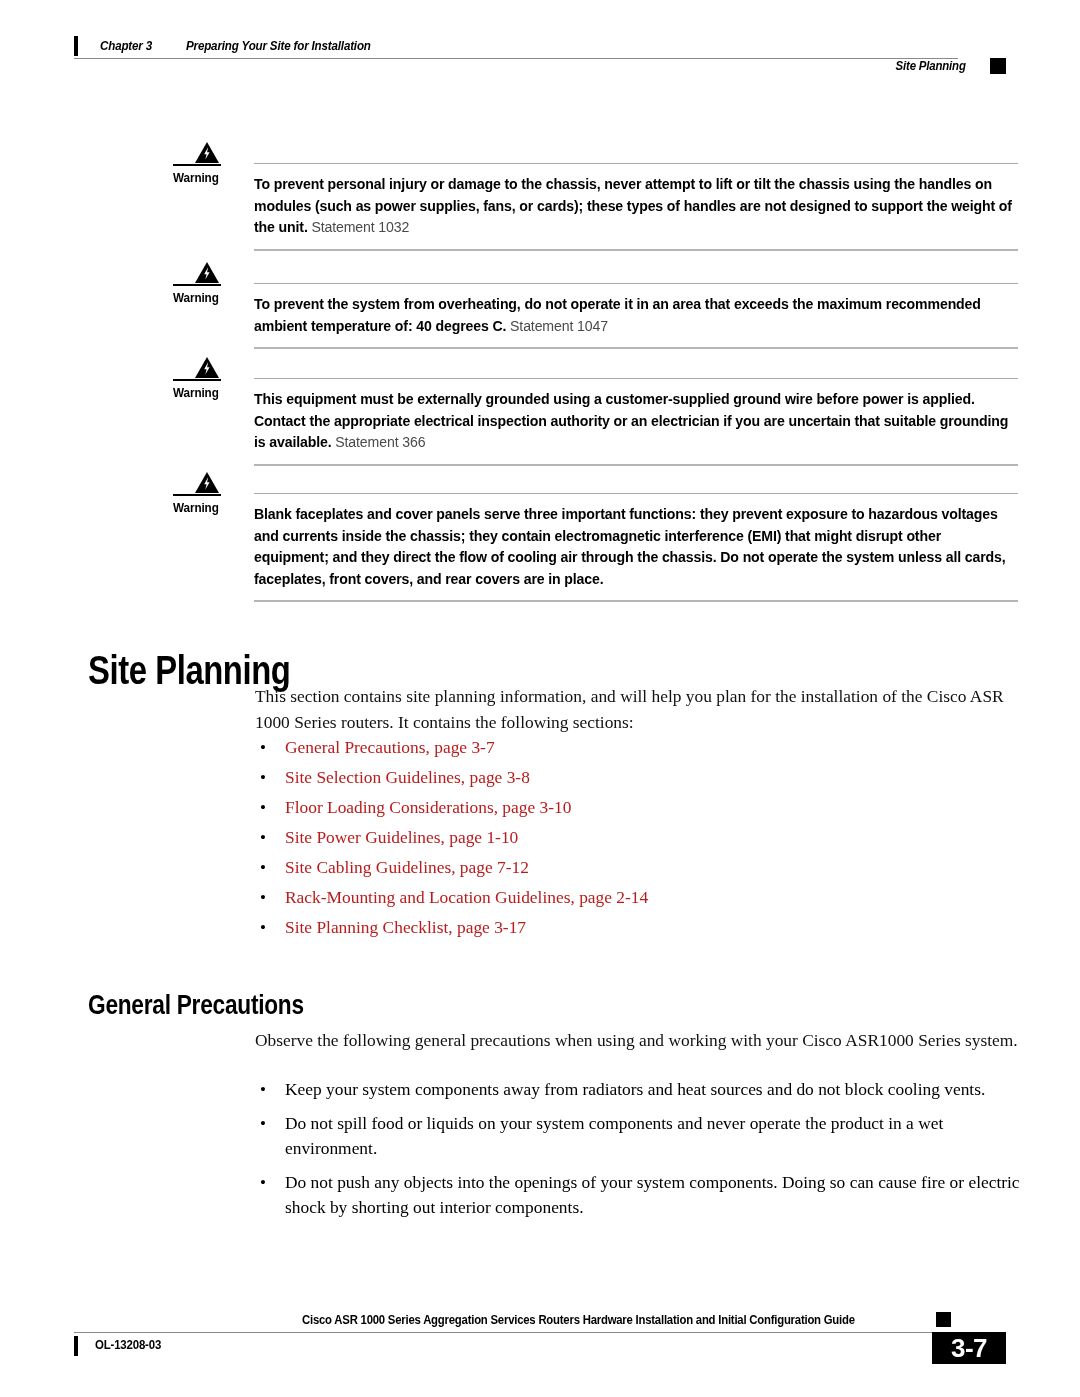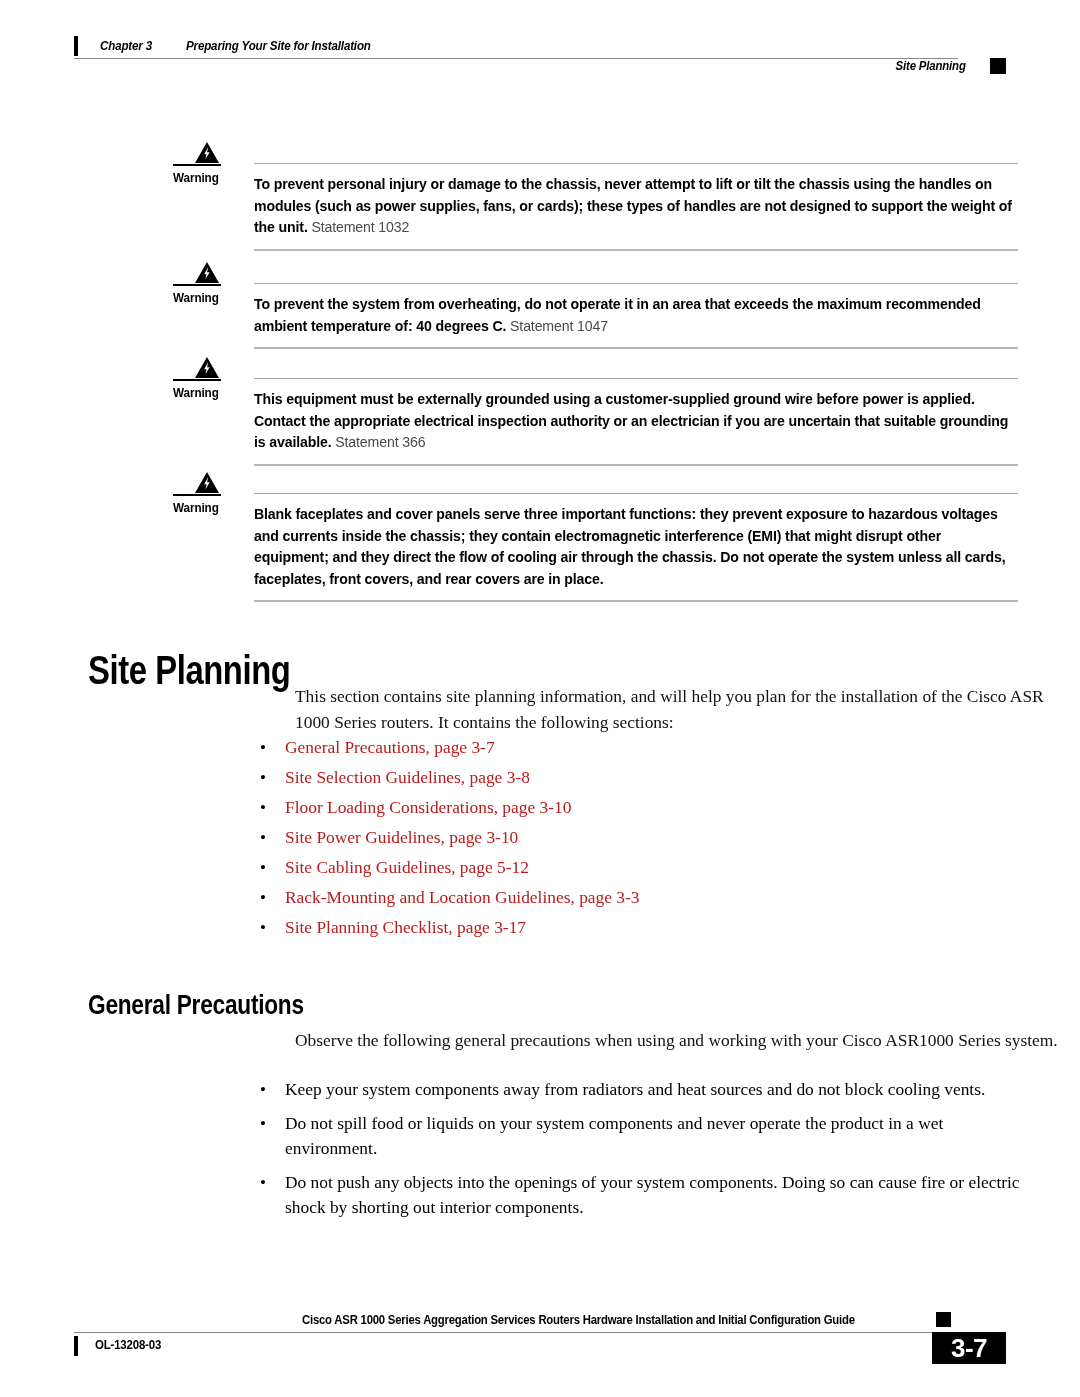--- a/index.html
+++ b/index.html
@@ -195,21 +195,20 @@
 
   
   .body-para {
     position: absolute;
     left: 255px;
     width: 770px;
     font-family: "Liberation Serif", "DejaVu Serif", serif;
     font-size: 17.4px;
     line-height: 26px;
     color: #111;
-    margin-left: 40px;
   }
 
   
   .blist {
     position: absolute;
     left: 255px;
     width: 780px;
   }
   .brow {
     position: relative;
@@ -403,29 +402,29 @@
     <div class="brow">
       <span class="bdot">•</span>
       <span class="linktext">Site Selection Guidelines, page 3-8</span>
     </div>
     <div class="brow">
       <span class="bdot">•</span>
       <span class="linktext">Floor Loading Considerations, page 3-10</span>
     </div>
     <div class="brow">
       <span class="bdot">•</span>
-      <span class="linktext">Site Power Guidelines, page 3-10</span>
-    </div>
-    <div class="brow">
-      <span class="bdot">•</span>
-      <span class="linktext">Site Cabling Guidelines, page 5-12</span>
-    </div>
-    <div class="brow">
-      <span class="bdot">•</span>
-      <span class="linktext">Rack-Mounting and Location Guidelines, page 3-3</span>
+      <span class="linktext">Site Power Guidelines, page 1-10</span>
+    </div>
+    <div class="brow">
+      <span class="bdot">•</span>
+      <span class="linktext">Site Cabling Guidelines, page 7-12</span>
+    </div>
+    <div class="brow">
+      <span class="bdot">•</span>
+      <span class="linktext">Rack-Mounting and Location Guidelines, page 2-14</span>
     </div>
     <div class="brow">
       <span class="bdot">•</span>
       <span class="linktext">Site Planning Checklist, page 3-17</span>
     </div>
   </div>
 
   <div class="h2" style="top:990px;">General Precautions</div>
 
   <div class="body-para" style="top:1027px;">Observe the following general precautions when using and working with your Cisco ASR1000 Series system.</div>

